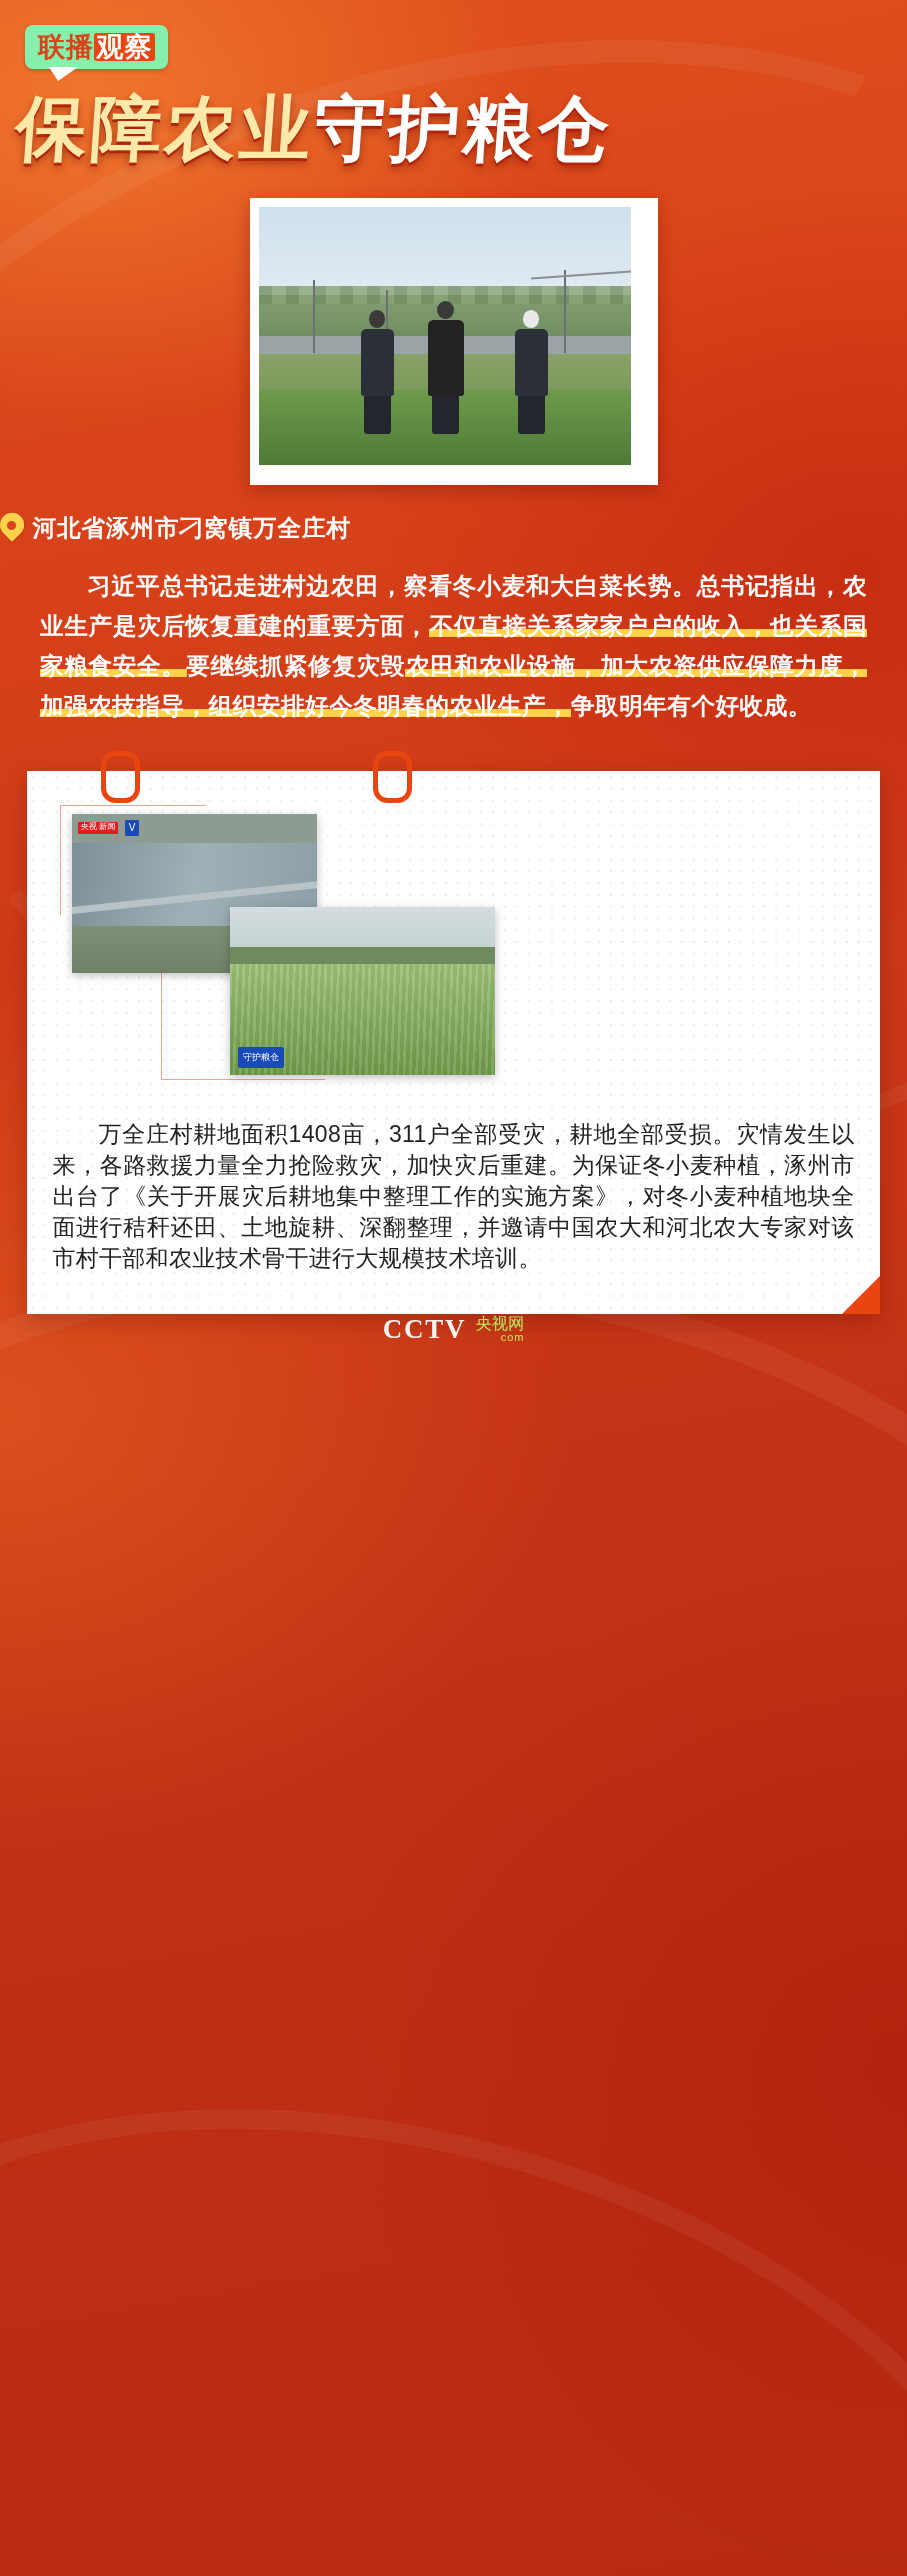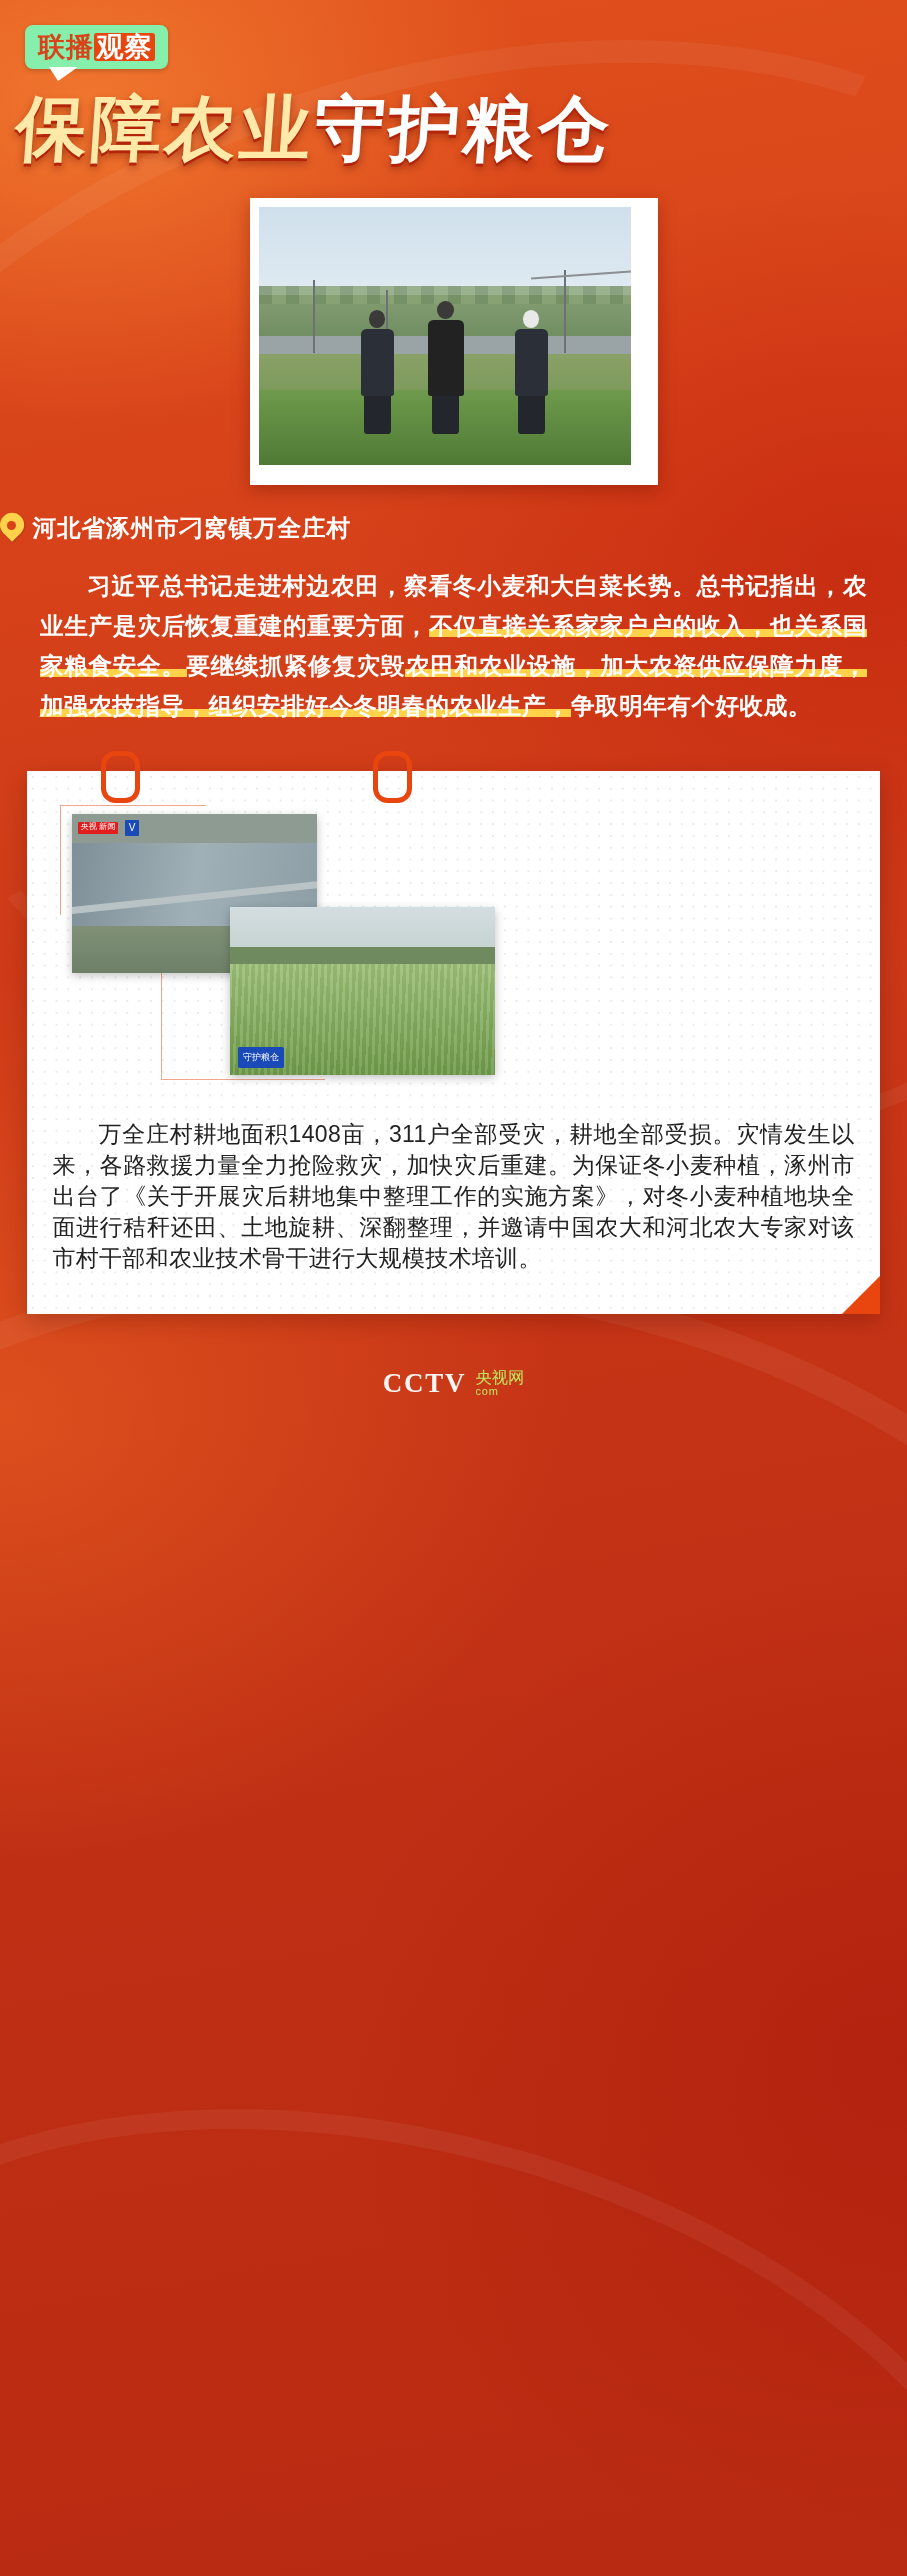--- a/index.html
+++ b/index.html
@@ -282,22 +282,22 @@
     text-align: justify;
     text-indent: 2em;
     letter-spacing: 0.3px;
   }
   
   .footer {
     display: flex;
     align-items: center;
     justify-content: center;
     gap: 9px;
-    margin-top: 54px;
     padding-bottom: 36px;
+    text-align: right;
   }
   .cctv-logo {
     font-family: "Liberation Serif", serif;
     font-size: 27px;
     font-weight: bold;
     letter-spacing: 1.8px;
     color: #ffffff;
     opacity: .95;
   }
   .cctv-cn {

